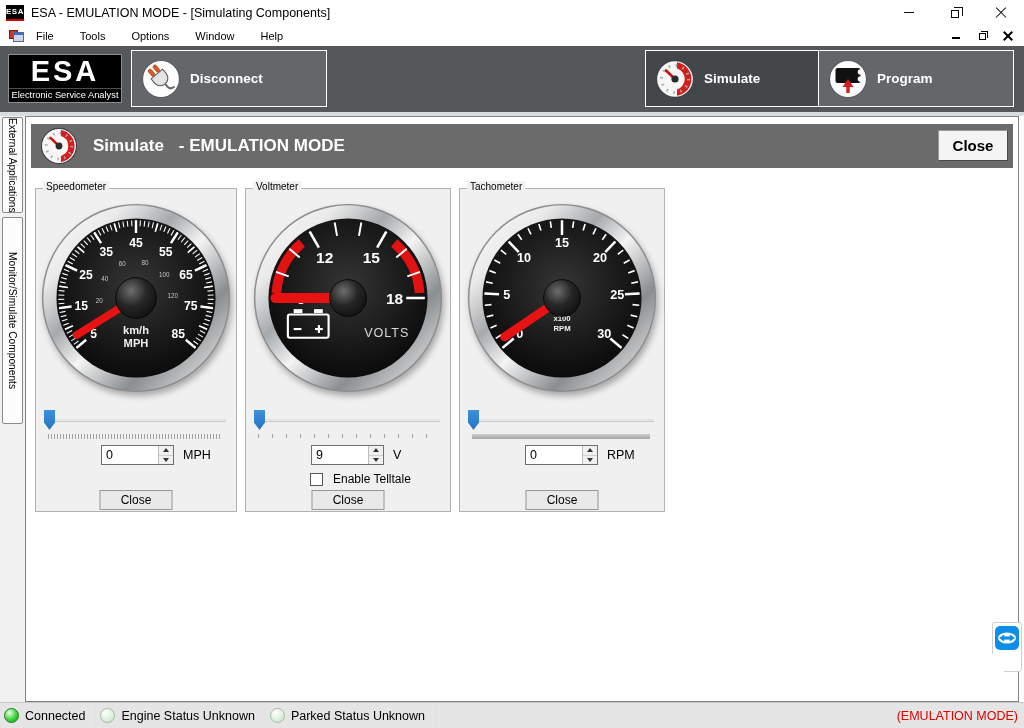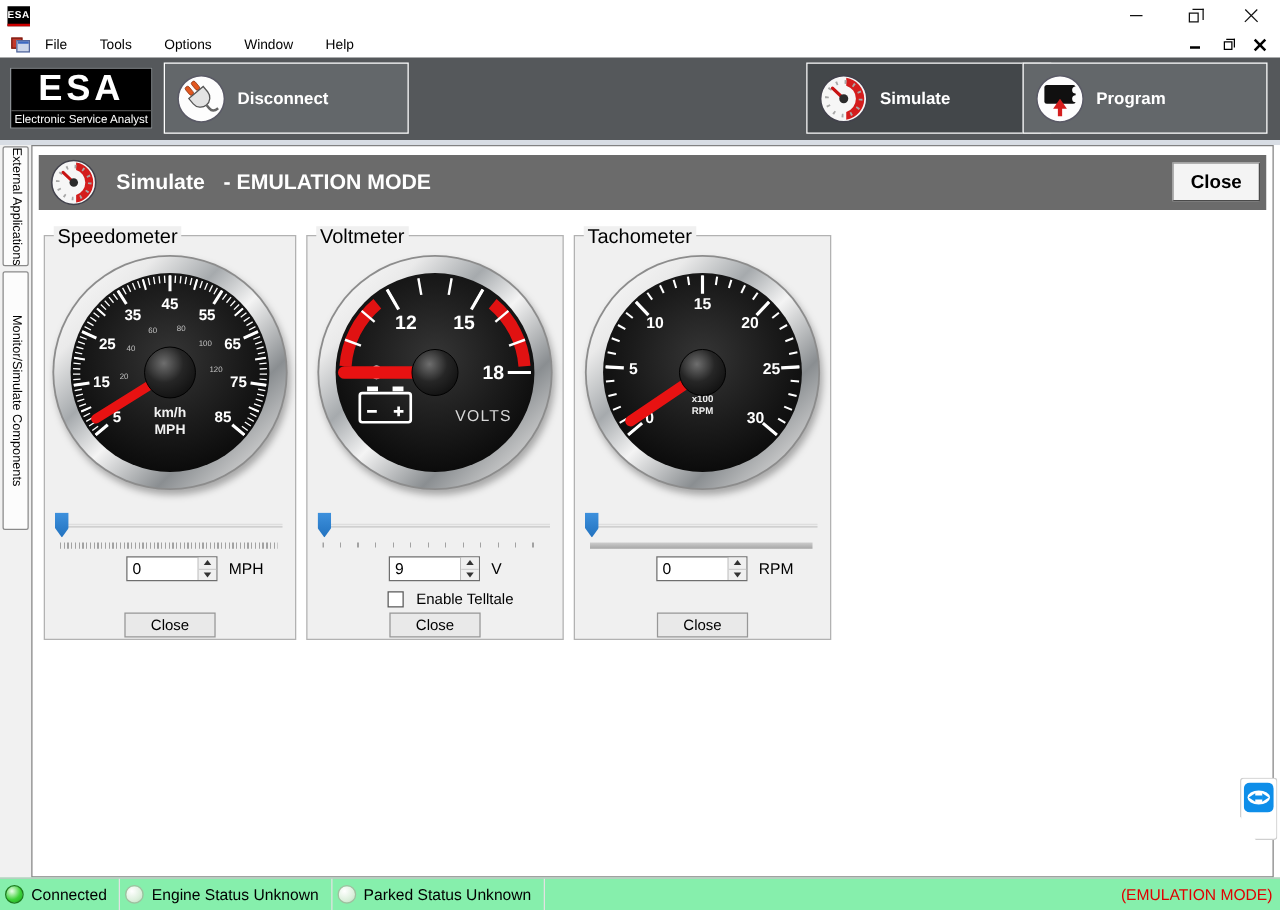--- a/index.html
+++ b/index.html
@@ -58,21 +58,21 @@
   .sim-header{position:absolute;left:5px;top:7px;right:5px;height:44px;background:#6b6b6b;display:flex;align-items:center}
   .hdr-icon{margin-left:9px;width:38px;height:38px;flex:0 0 38px}
   .hdr-icon svg{width:38px;height:38px;display:block}
   .hdr-title{color:#fff;font-weight:bold;font-size:17px;margin-left:15px}
   .hdr-sub{color:#ffffff;font-weight:bold;font-size:17px;margin-left:15px}
   .hdr-close{position:absolute;right:5px;top:6px;width:70px;height:31px;background:#f4f4f4;border:1px solid #9a9a9a;border-right-color:#4a4a4a;border-bottom-color:#4a4a4a;font-weight:bold;font-size:15px;font-family:inherit;cursor:pointer}
 
   
   .panel{position:absolute;top:71px;height:324px;background:#f0f0f0;border:1px solid #b2b2b2}
   .p0{left:9px;width:202px}.p1{left:219px;width:206px}.p2{left:433px;width:206px}
-  .panel-title{position:absolute;top:-8px;left:7px;background:#f0f0f0;padding:0 3px;font-size:16px}
+  .panel-title{position:absolute;top:-8px;left:7px;background:#f0f0f0;padding:0 3px;font-size:10px}
   .gauge{position:absolute;top:12px;left:50%;transform:translateX(-50%);width:194px;height:194px;filter:drop-shadow(2px 4px 3px rgba(0,0,0,.30))}
   .gauge text{font-family:"Liberation Sans",sans-serif}
   .slider{position:absolute;top:221px;left:8px;right:10px;height:21px}
   .track{position:absolute;top:9px;left:2px;right:0;height:3px;background:#ececec;border-top:1px solid #dedede;border-bottom:1px solid #c6c6c6}
   .thumb{position:absolute;left:0;top:0;width:11px;height:20px;background:linear-gradient(#3e91dd,#2272bf);clip-path:polygon(0 0,100% 0,100% 62%,50% 100%,0 62%);cursor:pointer}
   .ticks{position:absolute;top:245px;left:12px;right:14px;height:5px}
   .ticks.dense{background:repeating-linear-gradient(90deg,#a2a2a2 0 1px,transparent 1px 3px)}
   .ticks.sparse{height:4px;background:repeating-linear-gradient(90deg,#a2a2a2 0 1px,transparent 1px 14px)}
   .ticks.solid{height:5px;background:linear-gradient(#cdcdcd,#a6a6a6)}
   .num-input{position:absolute;top:256px;left:65px;width:73px;height:20px;background:#fff;border:1px solid #6e6e6e;cursor:text}
@@ -87,34 +87,35 @@
   .cb-row{position:absolute;top:283px;left:64px;display:flex;align-items:center;cursor:pointer}
   .cb{width:13px;height:13px;background:#fff;border:1px solid #565656}
   .cb-label{margin-left:10px;font-size:12px}
   .panel-close{position:absolute;top:301px;left:50%;transform:translateX(-50%);width:73px;height:20px;background:#e9e9e9;border:1px solid #979797;font-size:12px;font-family:inherit;cursor:pointer}
 
   
   .tv{position:absolute;right:2px;top:622px;width:30px;height:50px;background:#fff;border:1px solid #cfcfcf;border-radius:3px;clip-path:polygon(0 0,100% 0,100% 100%,42% 100%,0 62%)}
   .tv svg{position:absolute;top:3px;left:2px}
 
   
-  .statusbar{position:absolute;left:0;right:0;bottom:0;height:26px;background:#86efac;border-top:1px solid #c6c6c6;display:flex;align-items:center;font-size:12.5px}
+  .statusbar{position:absolute;left:0;right:0;bottom:0;height:26px;background:#e5e5e5;border-top:1px solid #c6c6c6;display:flex;align-items:center;font-size:12.5px}
   .seg{display:flex;align-items:center;height:100%;padding:0 10px 0 4px;border-right:1px solid #e2e2e2}
   .ball{width:15px;height:15px;border-radius:50%;margin-right:6px;flex:0 0 15px}
   .ball.on{background:radial-gradient(circle at 35% 30%,#eaffea,#3ed23a 55%,#17a517);border:1px solid #1d7a1d}
   .ball.dim{background:radial-gradient(circle at 35% 30%,#ffffff,#dcefdc 60%,#bcd9bc);border:1px solid #9fbf9f}
   .sb-right{margin-left:auto;color:#e00000;padding-right:6px}
 </style>
 </head>
 <body>
 
 <div class="titlebar">
   <span class="app-icon">
       <span>ESA</span>
     </span>
+  <span class="title">ESA - EMULATION MODE - [Simulating Components]</span>
   <div class="win-controls">
     <span class="wc">
         <span class="glyph-min"></span>
       </span>
     <span class="wc">
         <span class="glyph-restore"></span>
       </span>
     <span class="wc">
         <span class="glyph-x"></span>
       </span>

